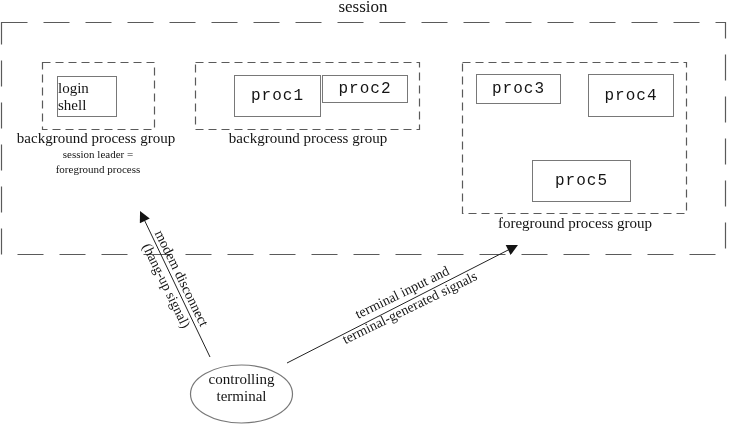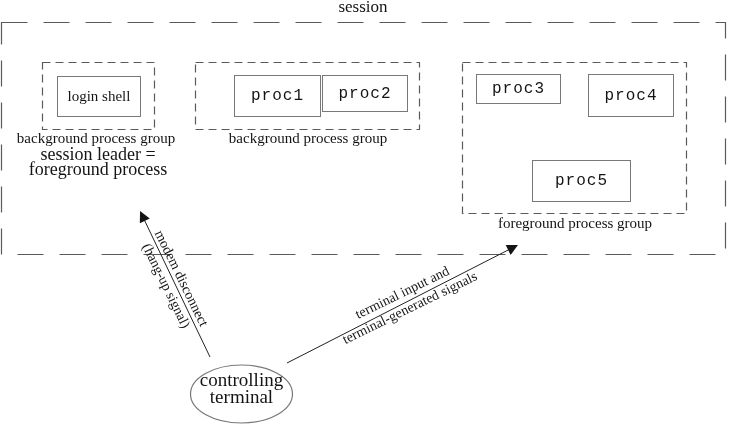--- a/index.html
+++ b/index.html
@@ -31,47 +31,47 @@
     display:flex;align-items:center;justify-content:center;
     font-family:"Liberation Mono","DejaVu Sans Mono",monospace;
     font-size:16px;letter-spacing:1px;
     box-sizing:border-box;background:transparent;
   }
   .namedbox{
     border:1px solid var(--box-border);
     display:flex;align-items:center;justify-content:center;
     font-size:15px;box-sizing:border-box;
   }
-  #box-login{left:57px;top:76px;width:84px;height:41px;}
+  #box-login{left:57px;top:76px;width:60px;height:41px;}
   #box-proc1{left:210px;top:75px;width:87px;height:42px;margin-left:24px;}
-  #box-proc2{left:322px;top:75px;width:86px;height:37px;}
+  #box-proc2{left:322px;top:75px;width:86px;height:28px;}
   #box-proc3{left:476px;top:74px;width:85px;height:30px;}
   #box-proc4{left:588px;top:74px;width:86px;height:43px;}
   #box-proc5{left:532px;top:160px;width:99px;height:42px;}
   .grouplabel{
     width:200px;text-align:center;font-size:15px;line-height:16px;
   }
   #label-bg1{left:-4px;top:130px;}
   #label-bg2{left:208px;top:130px;}
   #label-fg{left:475px;top:215px;}
   .leader{
     left:8px;top:147px;width:180px;text-align:center;
-    font-size:18px;line-height:15px;
+    font-size:11px;line-height:15px;
   }
   .leader span{display:block;}
   .arrowtext{
     text-align:center;font-size:14px;line-height:17px;
     transform-origin:50% 50%;
   }
   .arrowtext span{display:block;}
   #label-modem{left:99px;top:265px;width:150px;height:34px;transform:rotate(64deg);}
   #label-terminal-signals{left:306px;top:283px;width:200px;height:34px;transform:rotate(-26deg);}
   .ellipse-text{
     left:190px;top:371px;width:103px;text-align:center;
-    font-size:19px;line-height:17px;
+    font-size:15px;line-height:17px;
   }
   .ellipse-text span{display:block;}
 </style>
 </head>
 <body>
 
 <svg class="layer" aria-hidden="true">
   <defs>
     <marker id="arrow" viewBox="0 0 10 10" refX="8" refY="5" markerWidth="13" markerHeight="11" orient="auto">
       <path d="M0,0 L10,5 L0,10 z" fill="#141414"></path>

